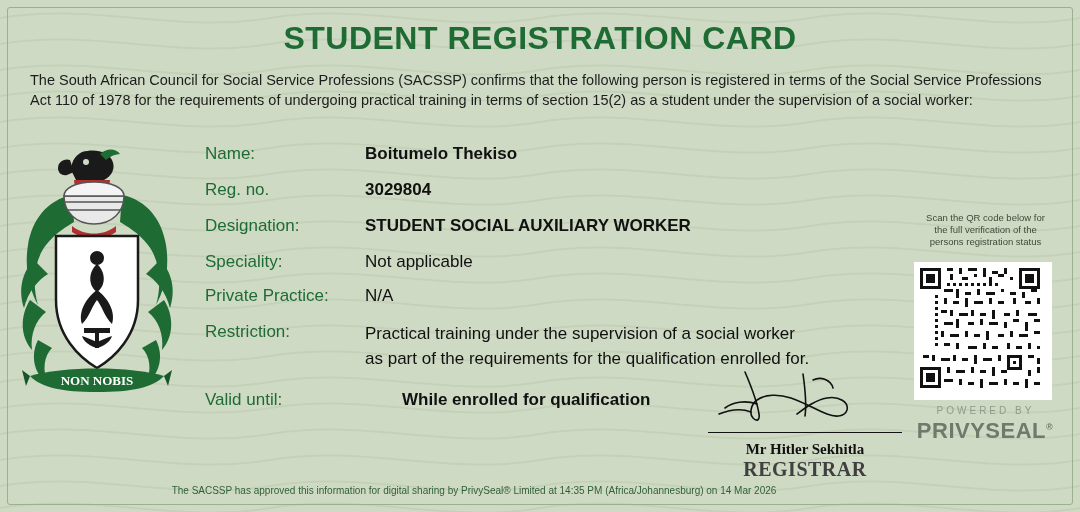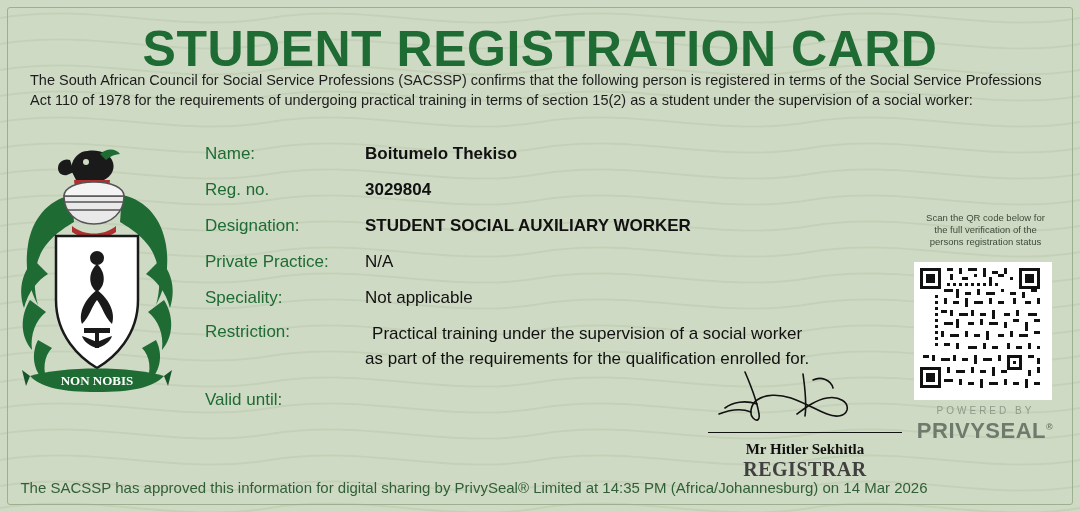--- a/index.html
+++ b/index.html
@@ -41,21 +41,21 @@
     border-radius: 3px;
     pointer-events: none;
   }
 
   .title {
     position: absolute;
     top: 20px;
     left: 0;
     width: 1080px;
     text-align: center;
-    font-size: 50px;
+    font-size: 32px;
     font-weight: bold;
     letter-spacing: 0.5px;
     color: #1e6b33;
   }
 
   .intro {
     position: absolute;
     top: 70px;
     left: 30px;
     width: 1020px;
@@ -101,21 +101,21 @@
   }
   .value.bold {
     font-weight: bold;
   }
   .row.name { margin-bottom: 14px; }
   .row.reg { margin-bottom: 14px; }
   .row.designation { margin-bottom: 14px; }
   .row.speciality { margin-bottom: 12px; }
   .row.private { margin-bottom: 14px; }
   .row.restriction { margin-bottom: 16px; }
-  .restriction .value { line-height: 25px; text-align: center; }
+  .restriction .value { line-height: 25px; }
   .row.valid { margin-top: 18px; gap: 37px; }
 
   
   .qr-note {
     position: absolute;
     right: 22px;
     top: 212px;
     width: 145px;
     text-align: center;
     font-size: 9.5px;
@@ -189,21 +189,21 @@
     line-height: 20px;
     letter-spacing: 0.5px;
   }
 
   .footer {
     position: absolute;
     left: 0;
     bottom: 16px;
     width: 948px;
     text-align: center;
-    font-size: 15px;
+    font-size: 10px;
     color: #2f5f36;
   }
 
   .motto-text {
     font-family: "Liberation Serif", serif;
   }
 </style>
 </head>
 <body>
 
@@ -296,37 +296,38 @@
       <div class="value bold">Boitumelo Thekiso</div>
     </div>
     <div class="row reg">
       <div class="label">Reg. no.</div>
       <div class="value bold">3029804</div>
     </div>
     <div class="row designation">
       <div class="label">Designation:</div>
       <div class="value bold">STUDENT SOCIAL AUXILIARY WORKER</div>
     </div>
+    <div class="row speciality">
+      <div class="label">Speciality:</div>
+      <div class="value">Not applicable</div>
+    </div>
     <div class="row private">
       <div class="label">Private Practice:</div>
       <div class="value">N/A</div>
-    </div>
-    <div class="row speciality">
-      <div class="label">Speciality:</div>
-      <div class="value">Not applicable</div>
     </div>
     <div class="row restriction">
       <div class="label">Restriction:</div>
       <div>
         <div class="value">Practical training under the supervision of a social worker</div>
         <div class="value">as part of the requirements for the qualification enrolled for.</div>
       </div>
     </div>
     <div class="row valid">
       <div class="label">Valid until:</div>
+      <div class="value bold">While enrolled for qualification</div>
     </div>
   </div>
 
   <div class="qr-note">
     <div>Scan the QR code below for</div>
     <div>the full verification of the</div>
     <div>persons registration status</div>
   </div>
 
   <div class="qr">

